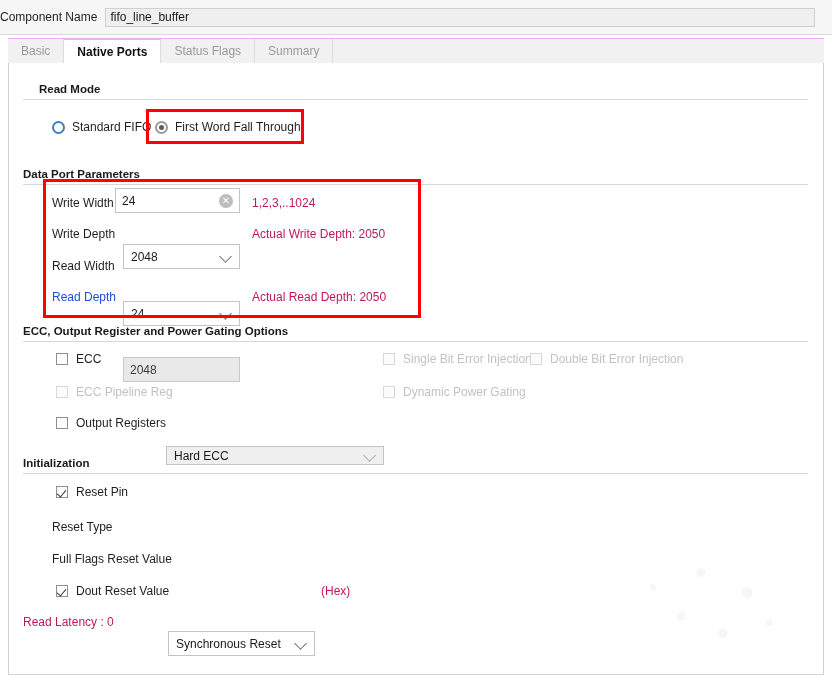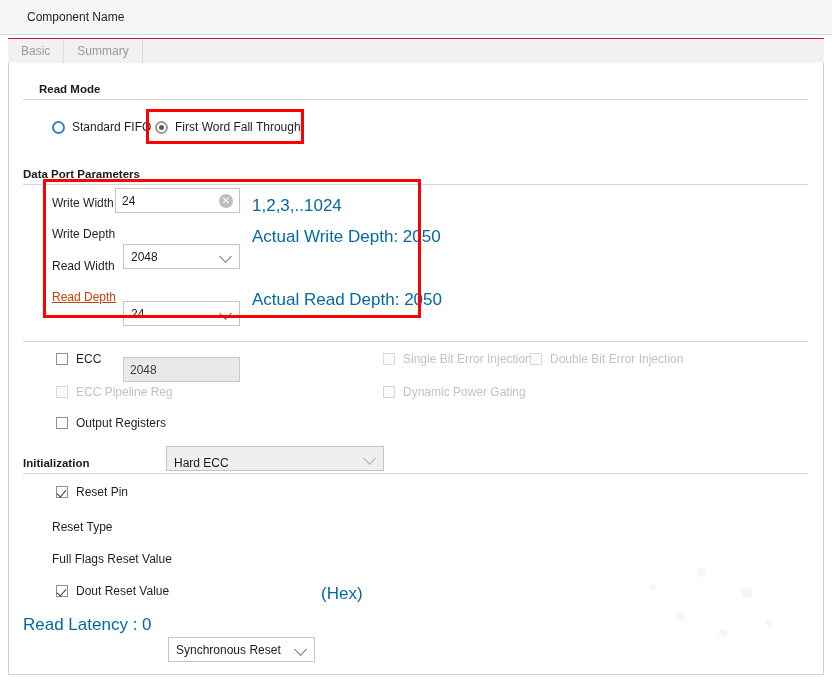--- a/index.html
+++ b/index.html
@@ -21,21 +21,21 @@
   .compname-bar {
     position: absolute;
     left: 0; top: 0;
     width: 832px; height: 34px;
     background: #f6f6f6;
     border-bottom: 1px solid #d9d9d9;
     display: flex;
     align-items: center;
   }
   .compname-label {
-    margin-left: 27px;
+    margin-left: 0;
     font-size: 12px;
     color: #1f1f1f;
     white-space: nowrap;
   }
   .compname-input {
     margin-left: 8px;
     width: 710px;
     height: 19px;
     line-height: 19px;
     background: #efefef;
@@ -48,21 +48,21 @@
   }
 
   
   .tabstrip {
     position: absolute;
     left: 8px; top: 38px;
     width: 816px; height: 26px;
     display: flex;
     align-items: flex-end;
     border-bottom: 1px solid #c8c8c8;
-    background: #be185d;
+    background: #f0abfc;
   }
   .tab {
     height: 25px;
     line-height: 25px;
     padding: 0 13px;
     font-size: 12px;
     color: #9a9a9a;
     background: #f1f1f1;
     border-right: 1px solid #dcdcdc;
     box-sizing: border-box;
@@ -124,25 +124,25 @@
   }
 
   
   .abs { position: absolute; }
 
   .fld-label {
     font-size: 12px;
     color: #1f1f1f;
     white-space: nowrap;
   }
-  .fld-label.disabled { color: #c2410c; text-decoration: underline; }
+  .fld-label.disabled { color: #1d4ed8; }
 
   .note {
-    font-size: 17px;
-    color: #0369a1;
+    font-size: 12px;
+    color: #be185d;
     white-space: nowrap;
   }
 
   
   .radio-row { display: flex; align-items: center; }
   .radio {
     width: 13px; height: 13px;
     border-radius: 50%;
     border: 2px solid #3b7fc4;
     box-sizing: border-box;
@@ -269,24 +269,27 @@
     border: 3px solid #fe0000;
     box-sizing: border-box;
     pointer-events: none;
   }
 </style>
 </head>
 <body>
 
 <div class="compname-bar">
   <span class="compname-label">Component Name</span>
+  <input class="compname-input" type="text" value="fifo_line_buffer" style="">
 </div>
 
 <div class="tabstrip">
   <div class="tab">Basic</div>
+  <div class="tab active">Native Ports</div>
+  <div class="tab">Status Flags</div>
   <div class="tab">Summary</div>
   <div class="tab filler"></div>
 </div>
 
 <div class="page">
 
   <div class="watermark"></div>
 
   <div class="section-title abs" style="left:14px; top:20px;margin-left:16px;">Read Mode</div>
   <div class="section-rule abs" style="left:14px; top:36px; width:785px;"></div>
@@ -327,27 +330,28 @@
   </div>
 
   <div class="fld-label disabled abs" style="left:43px; top:227px; width:65px;">Read Depth</div>
   <div class="tinput disabled abs" style="left:114px; top:219px; width:117px; height:25px;">
     <span class="val">2048</span>
   </div>
   <div class="note abs" style="left:243px; top:227px;">Actual Read Depth: 2050</div>
 
   <div class="redbox" style="left:34px; top:116px; width:378px; height:139px;"></div>
 
+  <div class="section-title abs" style="left:14px; top:262px;">ECC, Output Register and Power Gating Options</div>
   <div class="section-rule abs" style="left:14px; top:278px; width:785px;"></div>
 
   <div class="cb-row abs" style="left:47px; top:289px;">
     <span class="cb"></span>
     <span class="cb-label">ECC</span>
   </div>
-  <div class="dd greyed abs" style="left:157px; top:283px; width:218px; height:25px;align-items:flex-end;">
+  <div class="dd greyed abs" style="left:157px; top:283px; width:218px; height:19px;">
     <span class="val">Hard ECC</span>
     <span class="chev"></span>
   </div>
   <div class="cb-row abs" style="left:374px; top:289px;justify-content:center;">
     <span class="cb disabled"></span>
     <span class="cb-label disabled">Single Bit Error Injection</span>
   </div>
   <div class="cb-row abs" style="left:521px; top:289px;">
     <span class="cb disabled"></span>
     <span class="cb-label disabled">Double Bit Error Injection</span>

